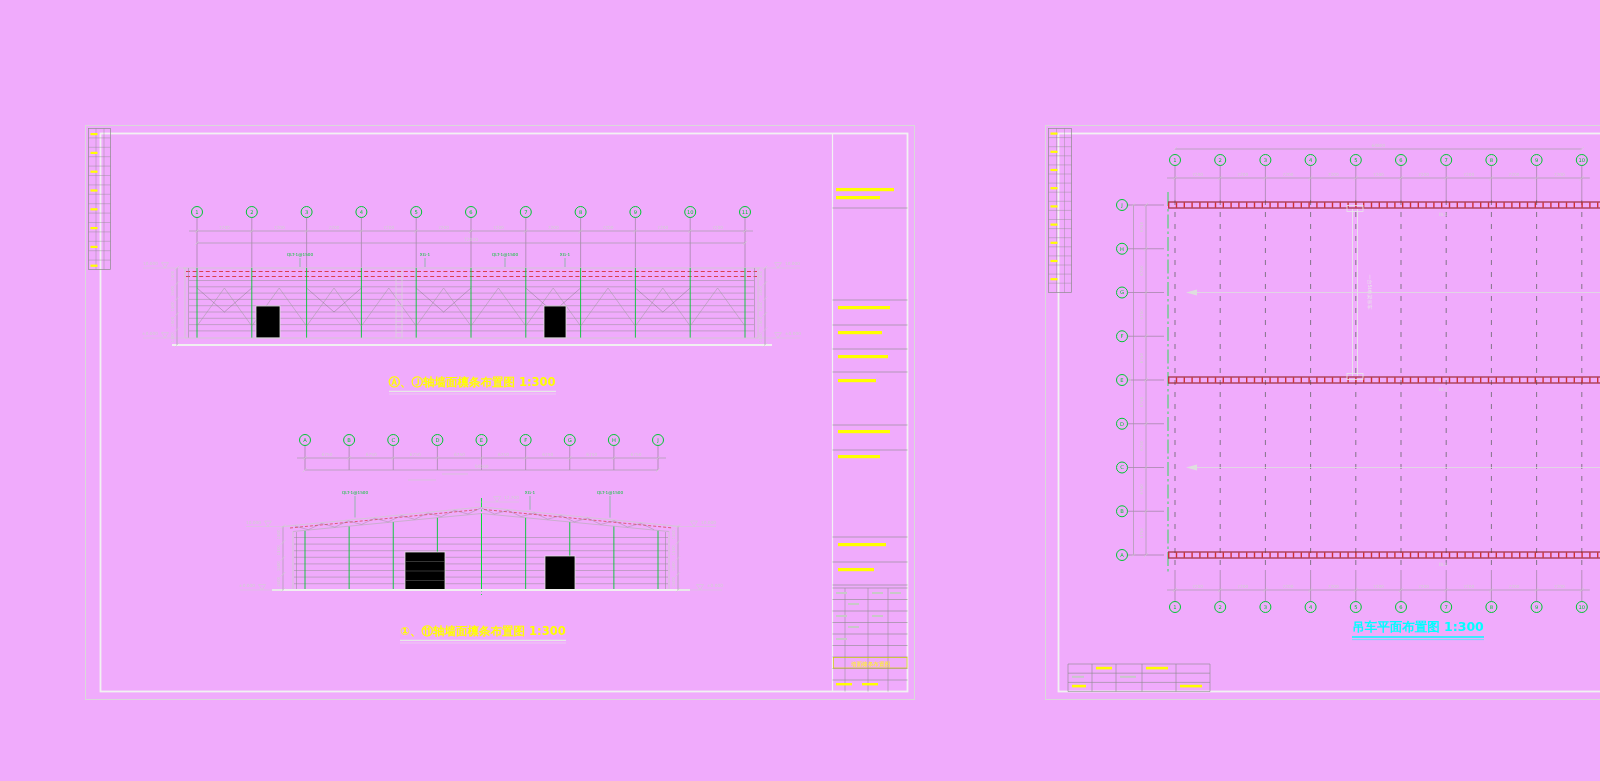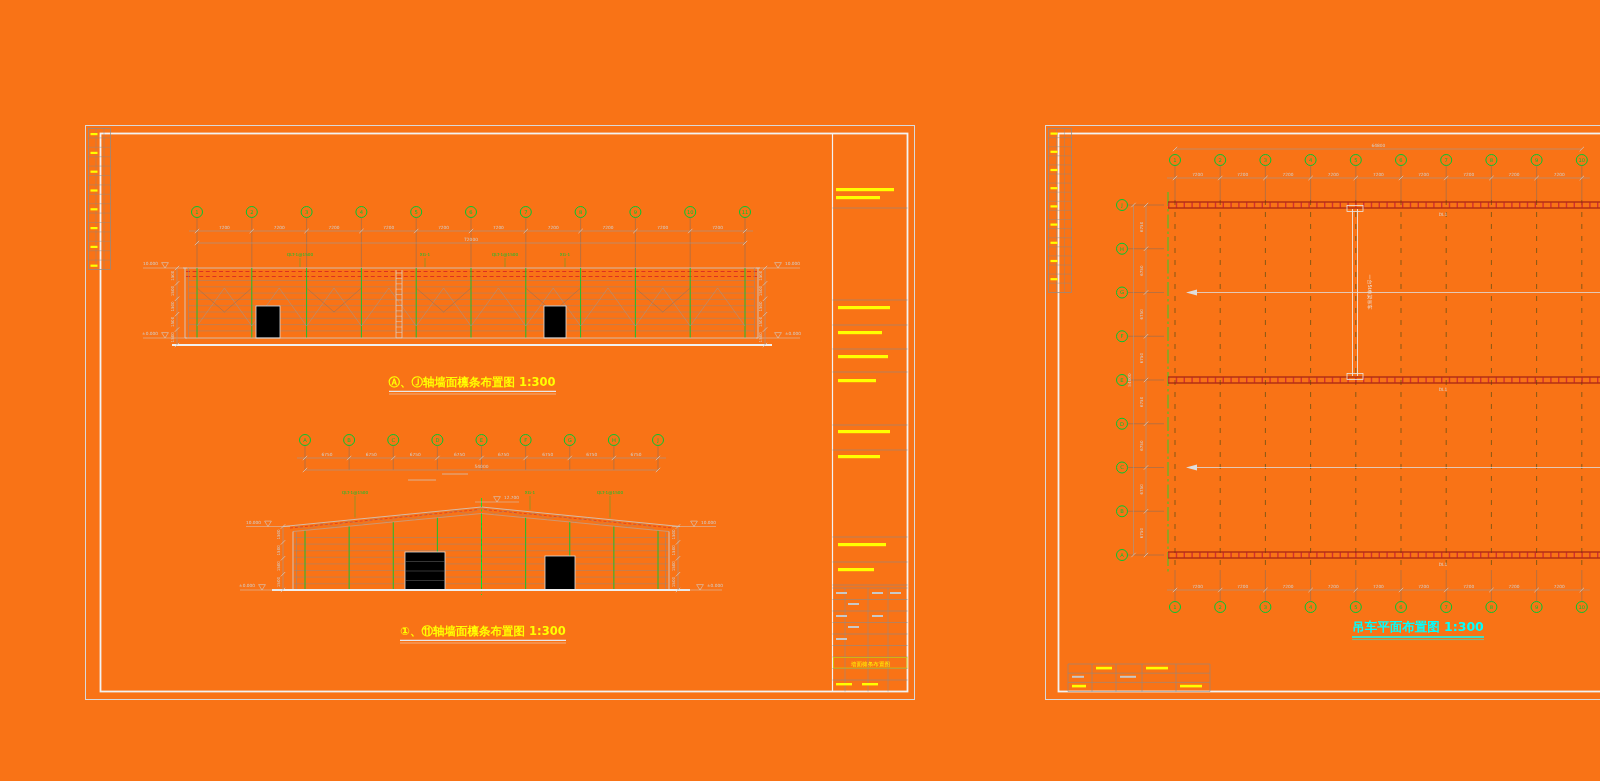--- a/index.html
+++ b/index.html
@@ -1,16 +1,16 @@
 <!DOCTYPE html>
 <html><head>
 <meta charset="utf-8">
 <style>
   html,body{margin:0;padding:0;background:#000;}
-  #canvas{position:relative;width:1600px;height:781px;background:#f97316;overflow:hidden;
+  #canvas{position:relative;width:1600px;height:781px;background:#f0abfc;overflow:hidden;
           font-family:"DejaVu Sans","Liberation Sans",sans-serif;}
   svg text{font-family:"DejaVu Sans","Liberation Sans",sans-serif;}
 </style>
 </head>
 <body>
 
 <div id="canvas">
   <svg id="scene" width="1600" height="781" viewBox="0 0 1600 781">
 
     <g id="g-left-frame">

